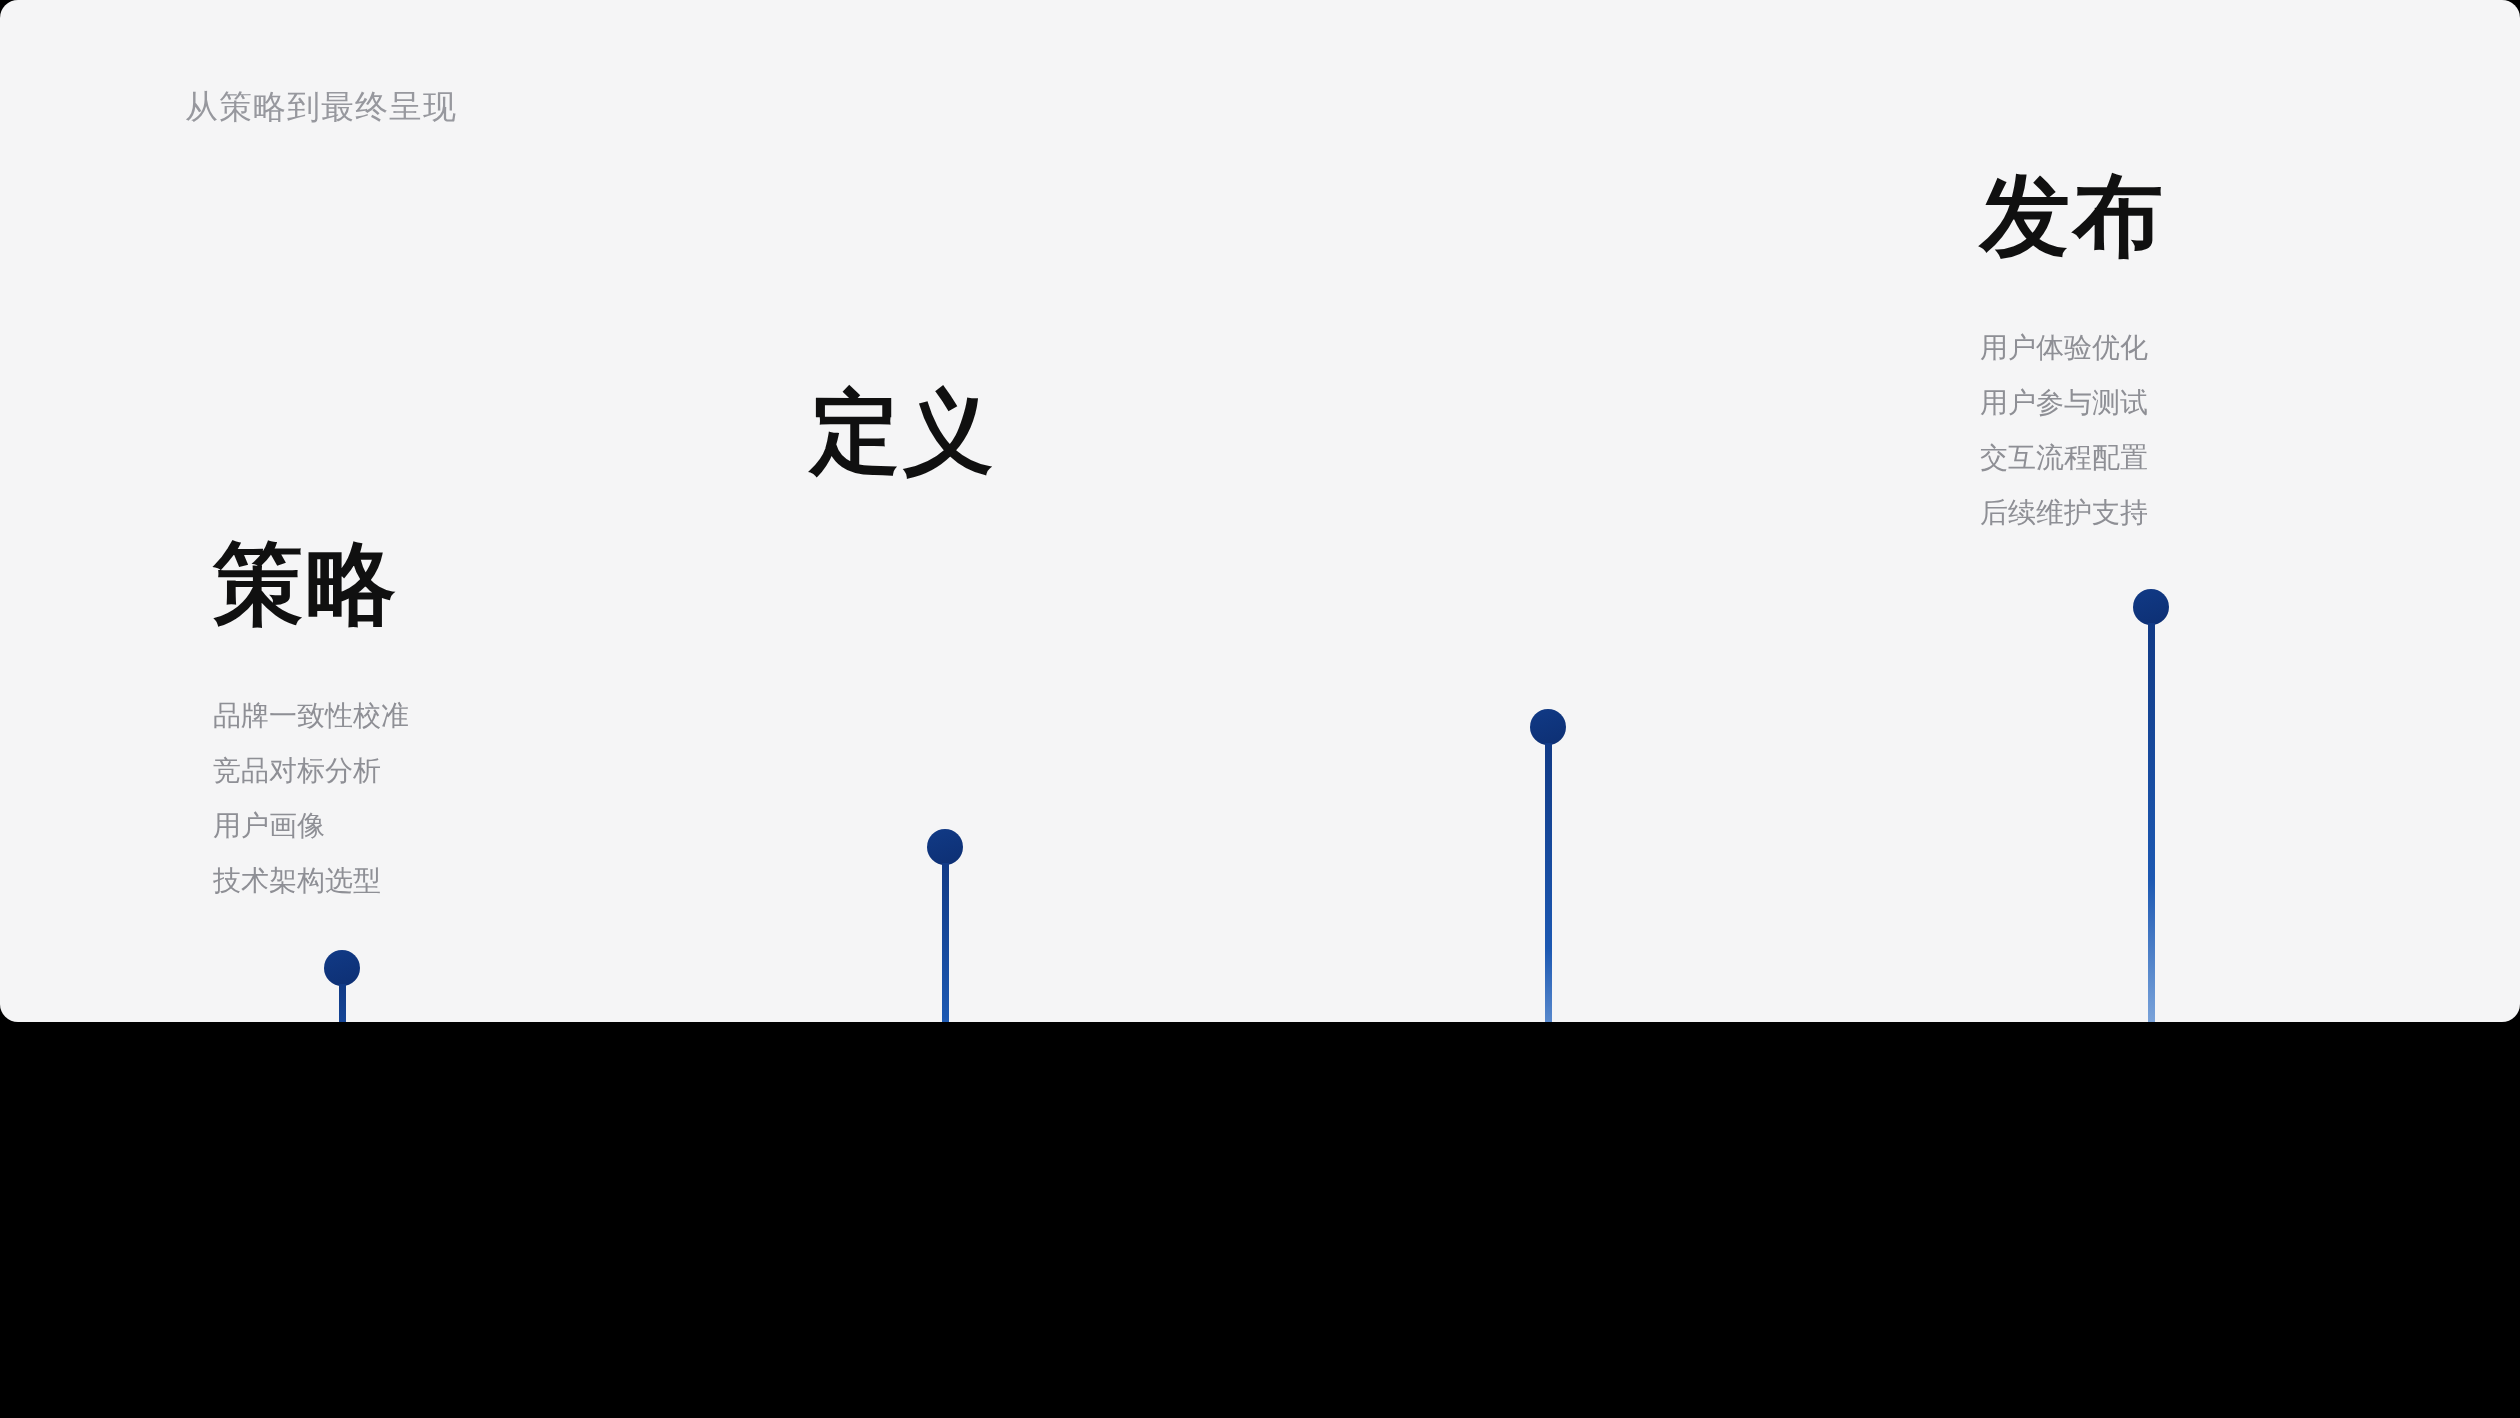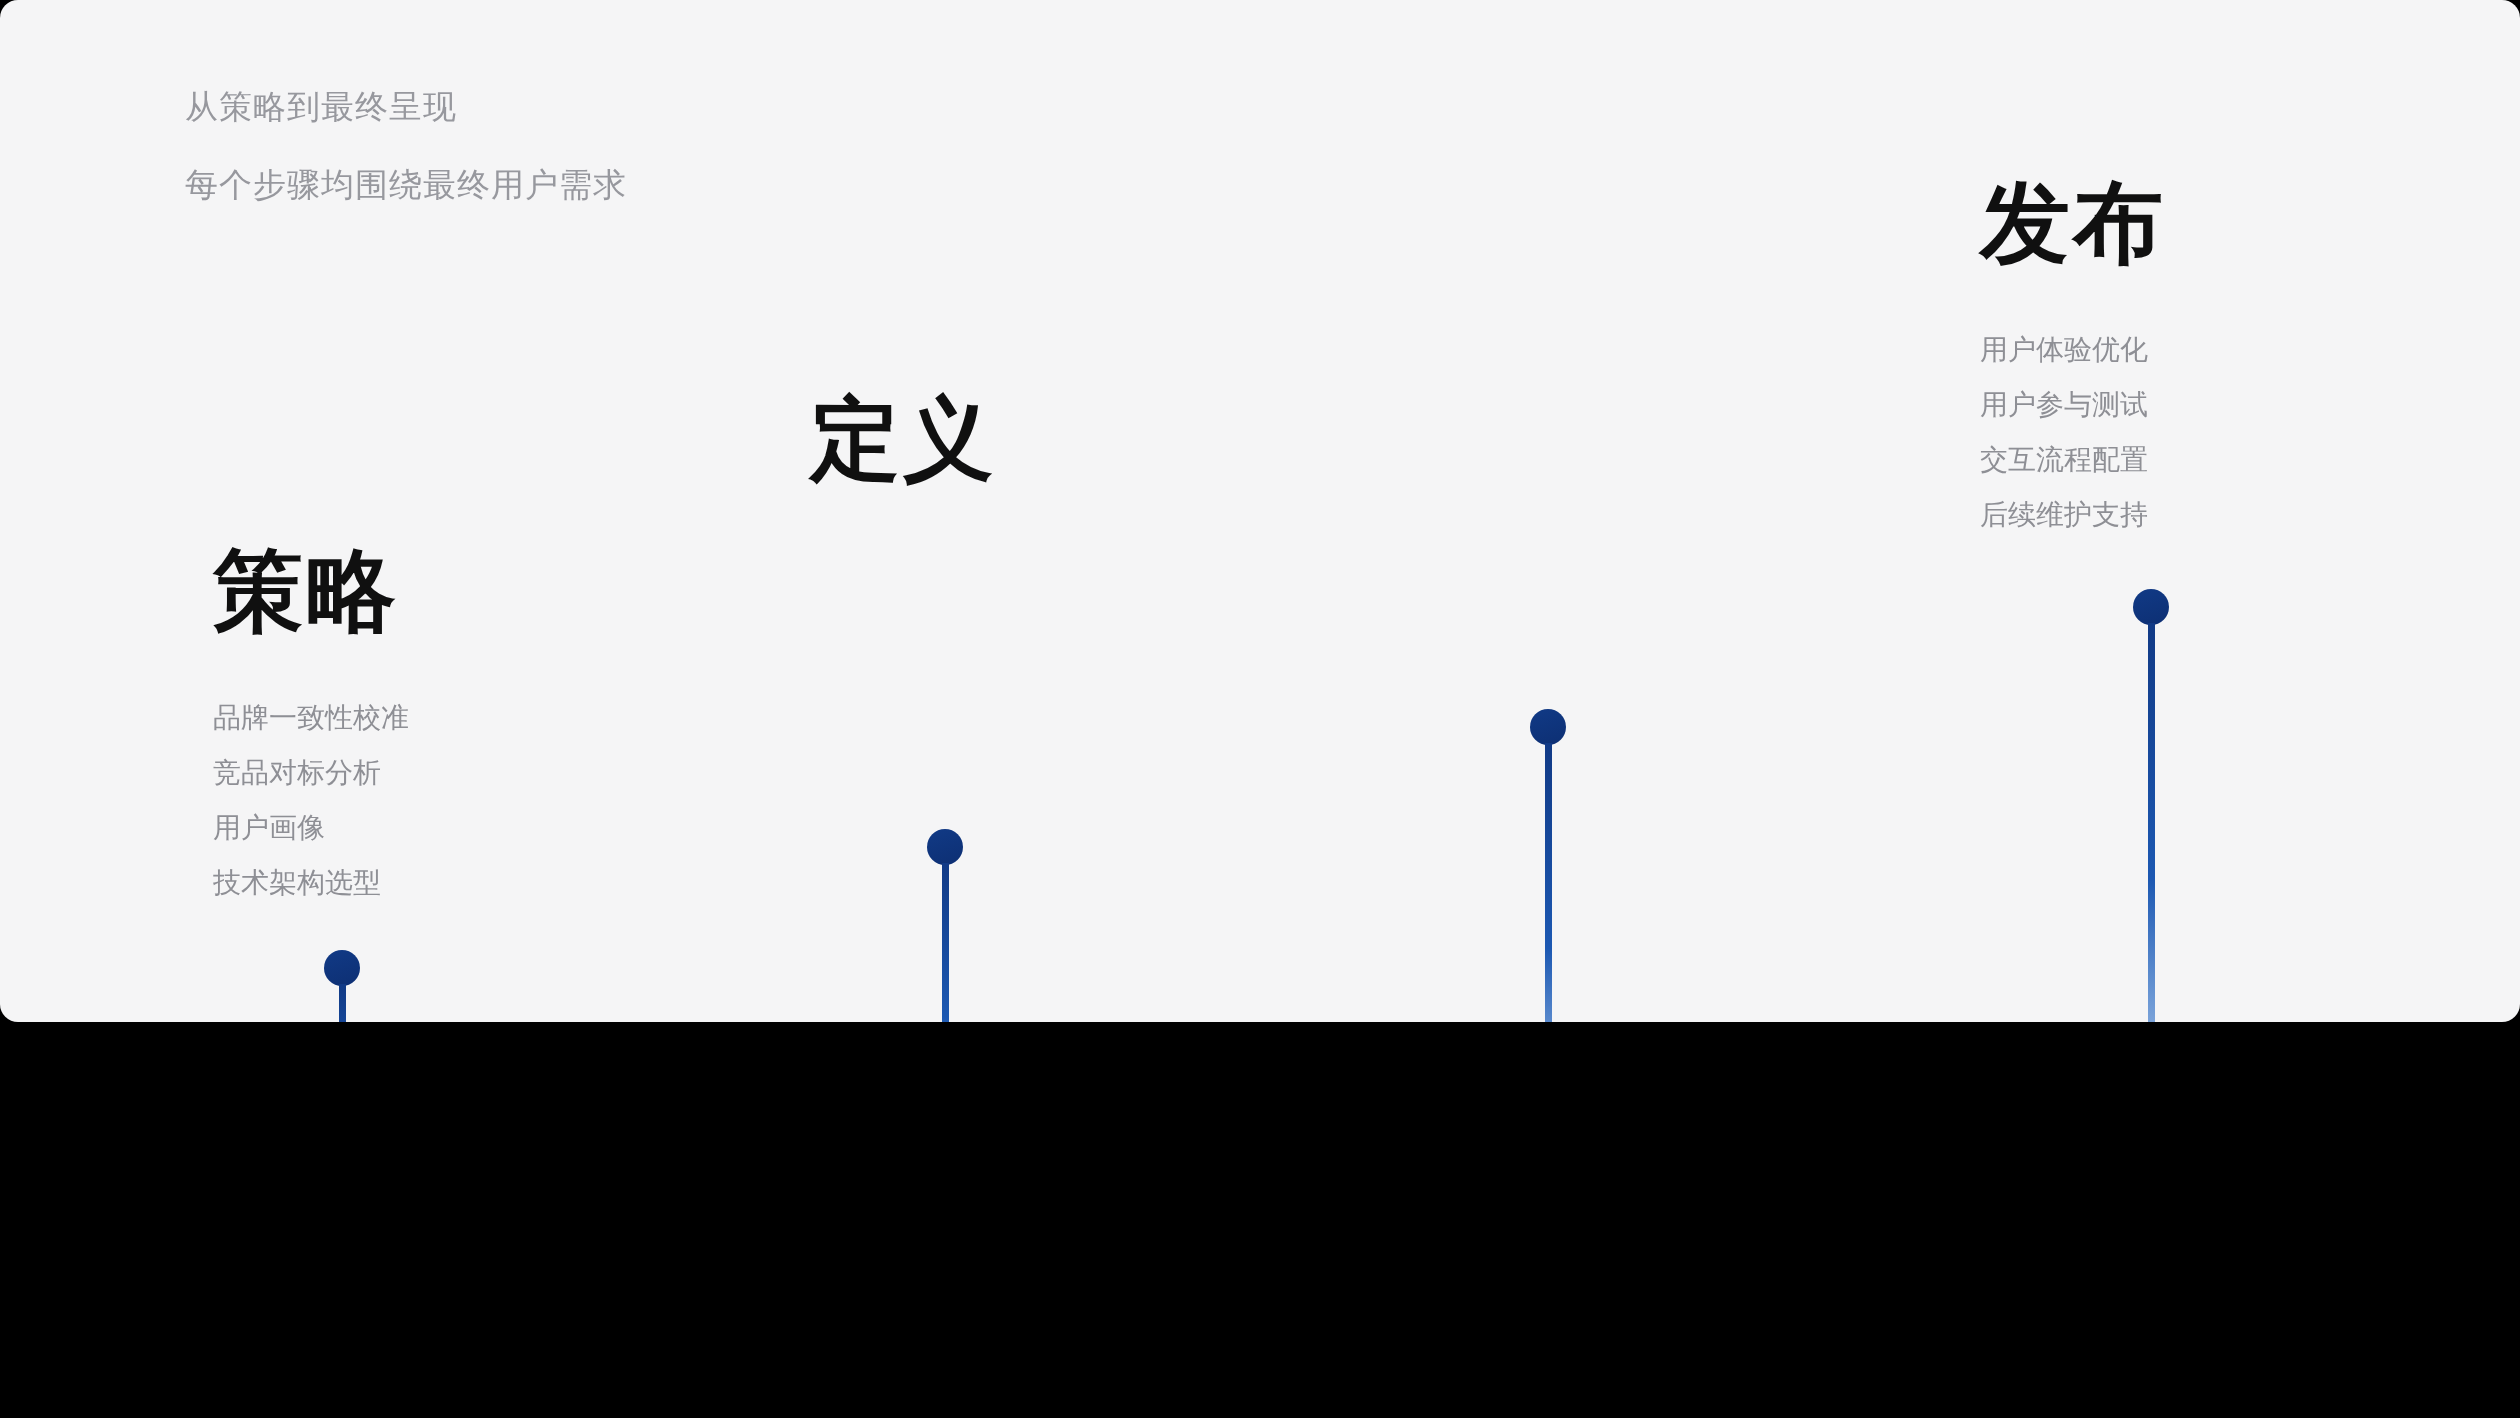--- a/index.html
+++ b/index.html
@@ -23,21 +23,21 @@
     left: 185px;
     top: 68px;
     font-size: 33px;
     line-height: 78px;
     letter-spacing: 1px;
     font-weight: 500;
     color: var(--subtitle-text, #97989e);
   }
 
   
-  .stage { position: absolute; }
+  .stage { position: absolute; font-family: Liberation Mono, monospace; }
   .stage-1 { left: 213px;  top: 546px; }
   .stage-2 { left: 810px;  top: 394px; }
   .stage-3 { left: 1405px; top: 286px; }
   .stage-4 { left: 1980px; top: 178px; }
 
   .stage-title {
     margin: 0;
     font-size: 90px;
     line-height: 90px;
     letter-spacing: 3px;
@@ -104,21 +104,20 @@
     flex: 0 0 auto;
   }
 </style>
 </head>
 <body style="background: rgb(0, 0, 0);">
 
 <div class="canvas">
 
   <div class="subtitle">
     <div>从策略到最终呈现</div>
-    <div>每个步骤均围绕最终用户需求</div>
   </div>
 
   <section class="stage stage-1">
     <h2 class="stage-title">策略</h2>
     <ul class="stage-items">
       <li>品牌一致性校准</li>
       <li>竞品对标分析</li>
       <li>用户画像</li>
       <li>技术架构选型</li>
     </ul>

